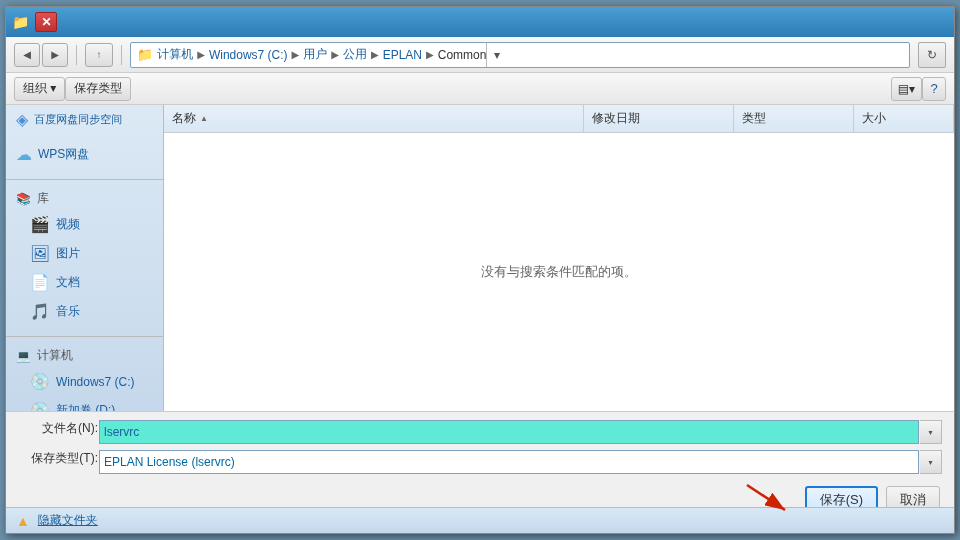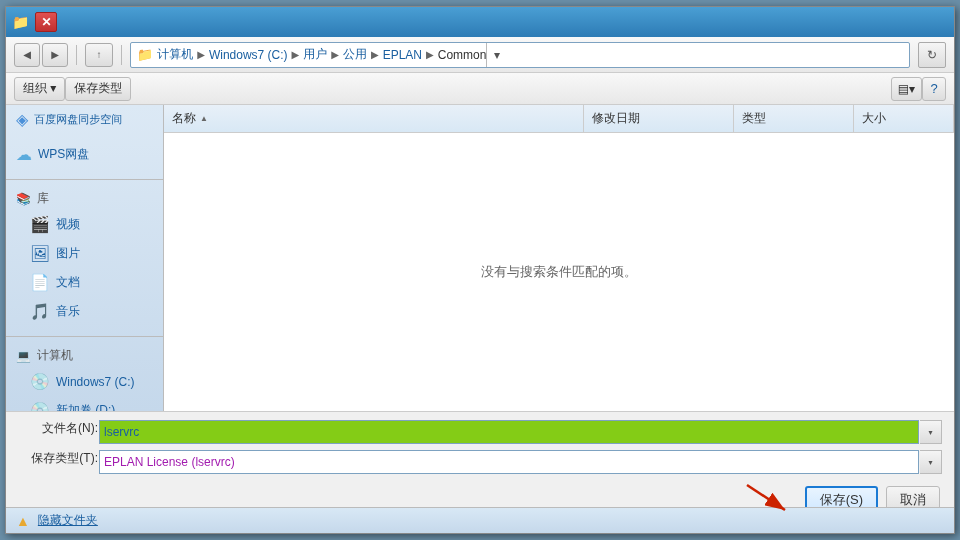--- a/index.html
+++ b/index.html
@@ -315,25 +315,25 @@
       font-size: 12px;
       flex-shrink: 0;
     }
     .input-field {
       flex: 1;
       height: 24px;
       border: 1px solid #7da2c1;
       background: white;
       padding: 0 4px;
       font-size: 12px;
-      color: #a21caf;
+      color: #0369a1;
       outline: none;
     }
     .input-field.highlighted {
-      background: #84cc16;
+      background: #5eead4;
       color: #1a5fa0;
     }
     .dropdown-arrow {
       width: 22px;
       height: 24px;
       background: linear-gradient(to bottom, #f5f5f5, #ddd);
       border: 1px solid #bbb;
       border-left: none;
       display: flex;
       align-items: center;

